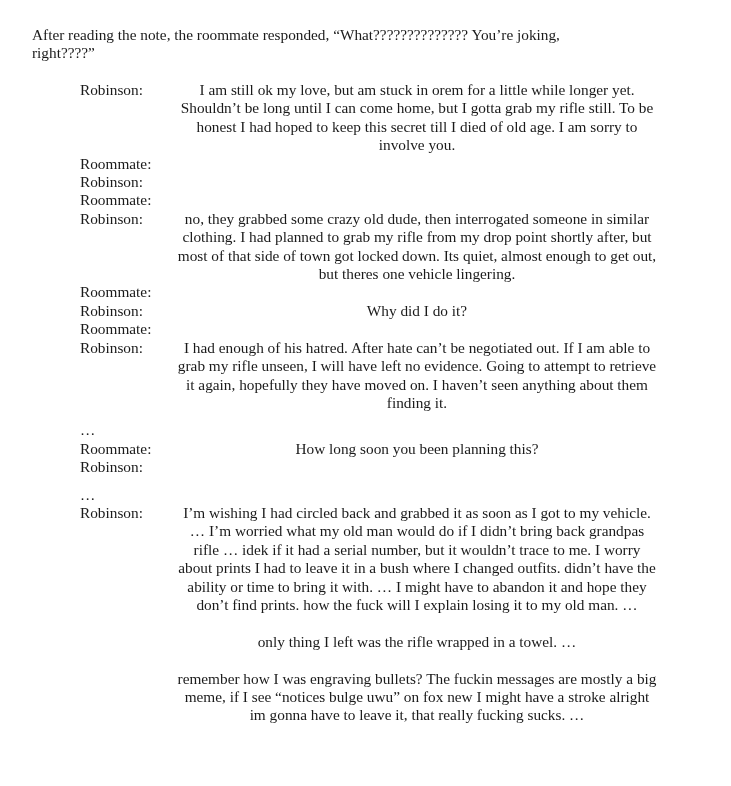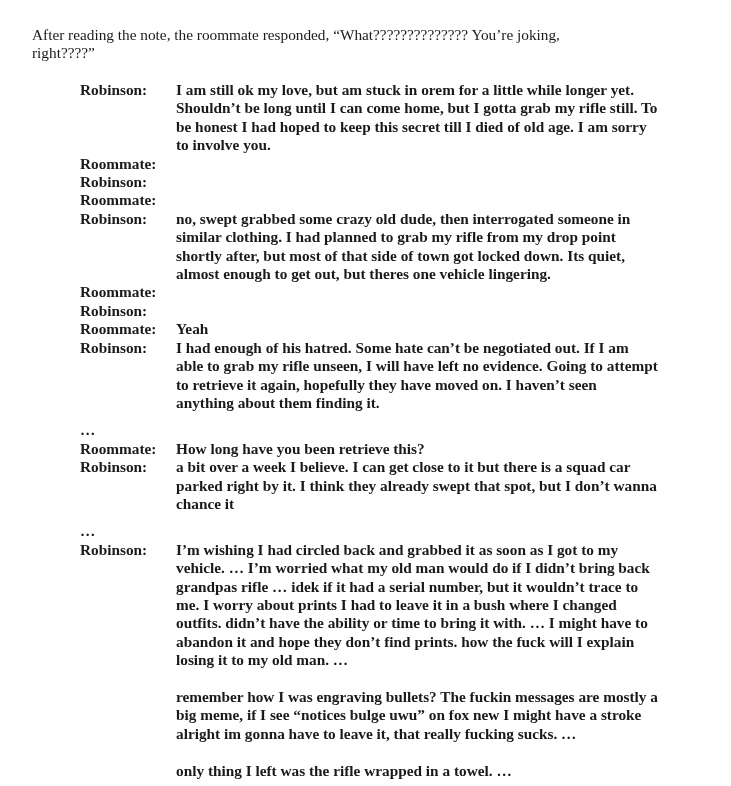--- a/index.html
+++ b/index.html
@@ -29,36 +29,36 @@
       left: 32px;
       top: 26px;
       width: 580px;
       margin: 0;
     }
     .transcript {
       position: absolute;
       left: 80px;
       top: 81px;
       width: 600px;
-      font-weight: bold;
     }
     .row {
       display: flex;
       align-items: flex-start;
     }
     .speaker {
       width: 96px;
       flex: 0 0 96px;
     }
     .msg {
       width: 482px;
       flex: 0 0 482px;
     }
     .msg p {
       margin: 0;
+      text-align: center;
     }
     .msg p + p {
       margin-top: 18.4px;
     }
     .ellipsis {
       height: 18.4px;
     }
     .gap-before {
       margin-top: 9px;
     }
@@ -86,67 +86,64 @@
       <div class="speaker">Robinson:</div>
     </div>
 
     <div class="row">
       <div class="speaker">Roommate:</div>
     </div>
 
     <div class="row">
       <div class="speaker">Robinson:</div>
       <div class="msg">
-          <p>no, swept grabbed some crazy old dude, then interrogated someone in similar clothing. I had planned to grab my rifle from my drop point shortly after, but most of that side of town got locked down. Its quiet, almost enough to get out, but theres one vehicle lingering.</p>
+          <p>no, they grabbed some crazy old dude, then interrogated someone in similar clothing. I had planned to grab my rifle from my drop point shortly after, but most of that side of town got locked down. Its quiet, almost enough to get out, but theres one vehicle lingering.</p>
         </div>
     </div>
 
     <div class="row">
       <div class="speaker">Roommate:</div>
     </div>
 
     <div class="row">
       <div class="speaker">Robinson:</div>
+      <div class="msg">
+          <p>Why did I do it?</p>
+        </div>
     </div>
 
     <div class="row">
       <div class="speaker">Roommate:</div>
-      <div class="msg">
-          <p>Yeah</p>
-        </div>
     </div>
 
     <div class="row">
       <div class="speaker">Robinson:</div>
       <div class="msg">
-          <p>I had enough of his hatred. Some hate can’t be negotiated out. If I am able to grab my rifle unseen, I will have left no evidence. Going to attempt to retrieve it again, hopefully they have moved on. I haven’t seen anything about them finding it.</p>
+          <p>I had enough of his hatred. After hate can’t be negotiated out. If I am able to grab my rifle unseen, I will have left no evidence. Going to attempt to retrieve it again, hopefully they have moved on. I haven’t seen anything about them finding it.</p>
         </div>
     </div>
 
     <div class="ellipsis gap-before">…</div>
 
     <div class="row">
       <div class="speaker">Roommate:</div>
       <div class="msg">
-          <p>How long have you been retrieve this?</p>
+          <p>How long soon you been planning this?</p>
         </div>
     </div>
 
     <div class="row">
       <div class="speaker">Robinson:</div>
-      <div class="msg">
-          <p>a bit over a week I believe. I can get close to it but there is a squad car parked right by it. I think they already swept that spot, but I don’t wanna chance it</p>
-        </div>
     </div>
 
     <div class="ellipsis gap-before">…</div>
 
     <div class="row">
       <div class="speaker">Robinson:</div>
       <div class="msg">
         <p>I’m wishing I had circled back and grabbed it as soon as I got to my vehicle. … I’m worried what my old man would do if I didn’t bring back grandpas rifle … idek if it had a serial number, but it wouldn’t trace to me. I worry about prints I had to leave it in a bush where I changed outfits. didn’t have the ability or time to bring it with. … I might have to abandon it and hope they don’t find prints. how the fuck will I explain losing it to my old man. …</p>
+        <p>only thing I left was the rifle wrapped in a towel. …</p>
         <p>remember how I was engraving bullets? The fuckin messages are mostly a big meme, if I see “notices bulge uwu” on fox new I might have a stroke alright im gonna have to leave it, that really fucking sucks. …</p>
-        <p>only thing I left was the rifle wrapped in a towel. …</p>
       </div>
     </div>
 
   </div>
 </div>
 
 </body></html>

